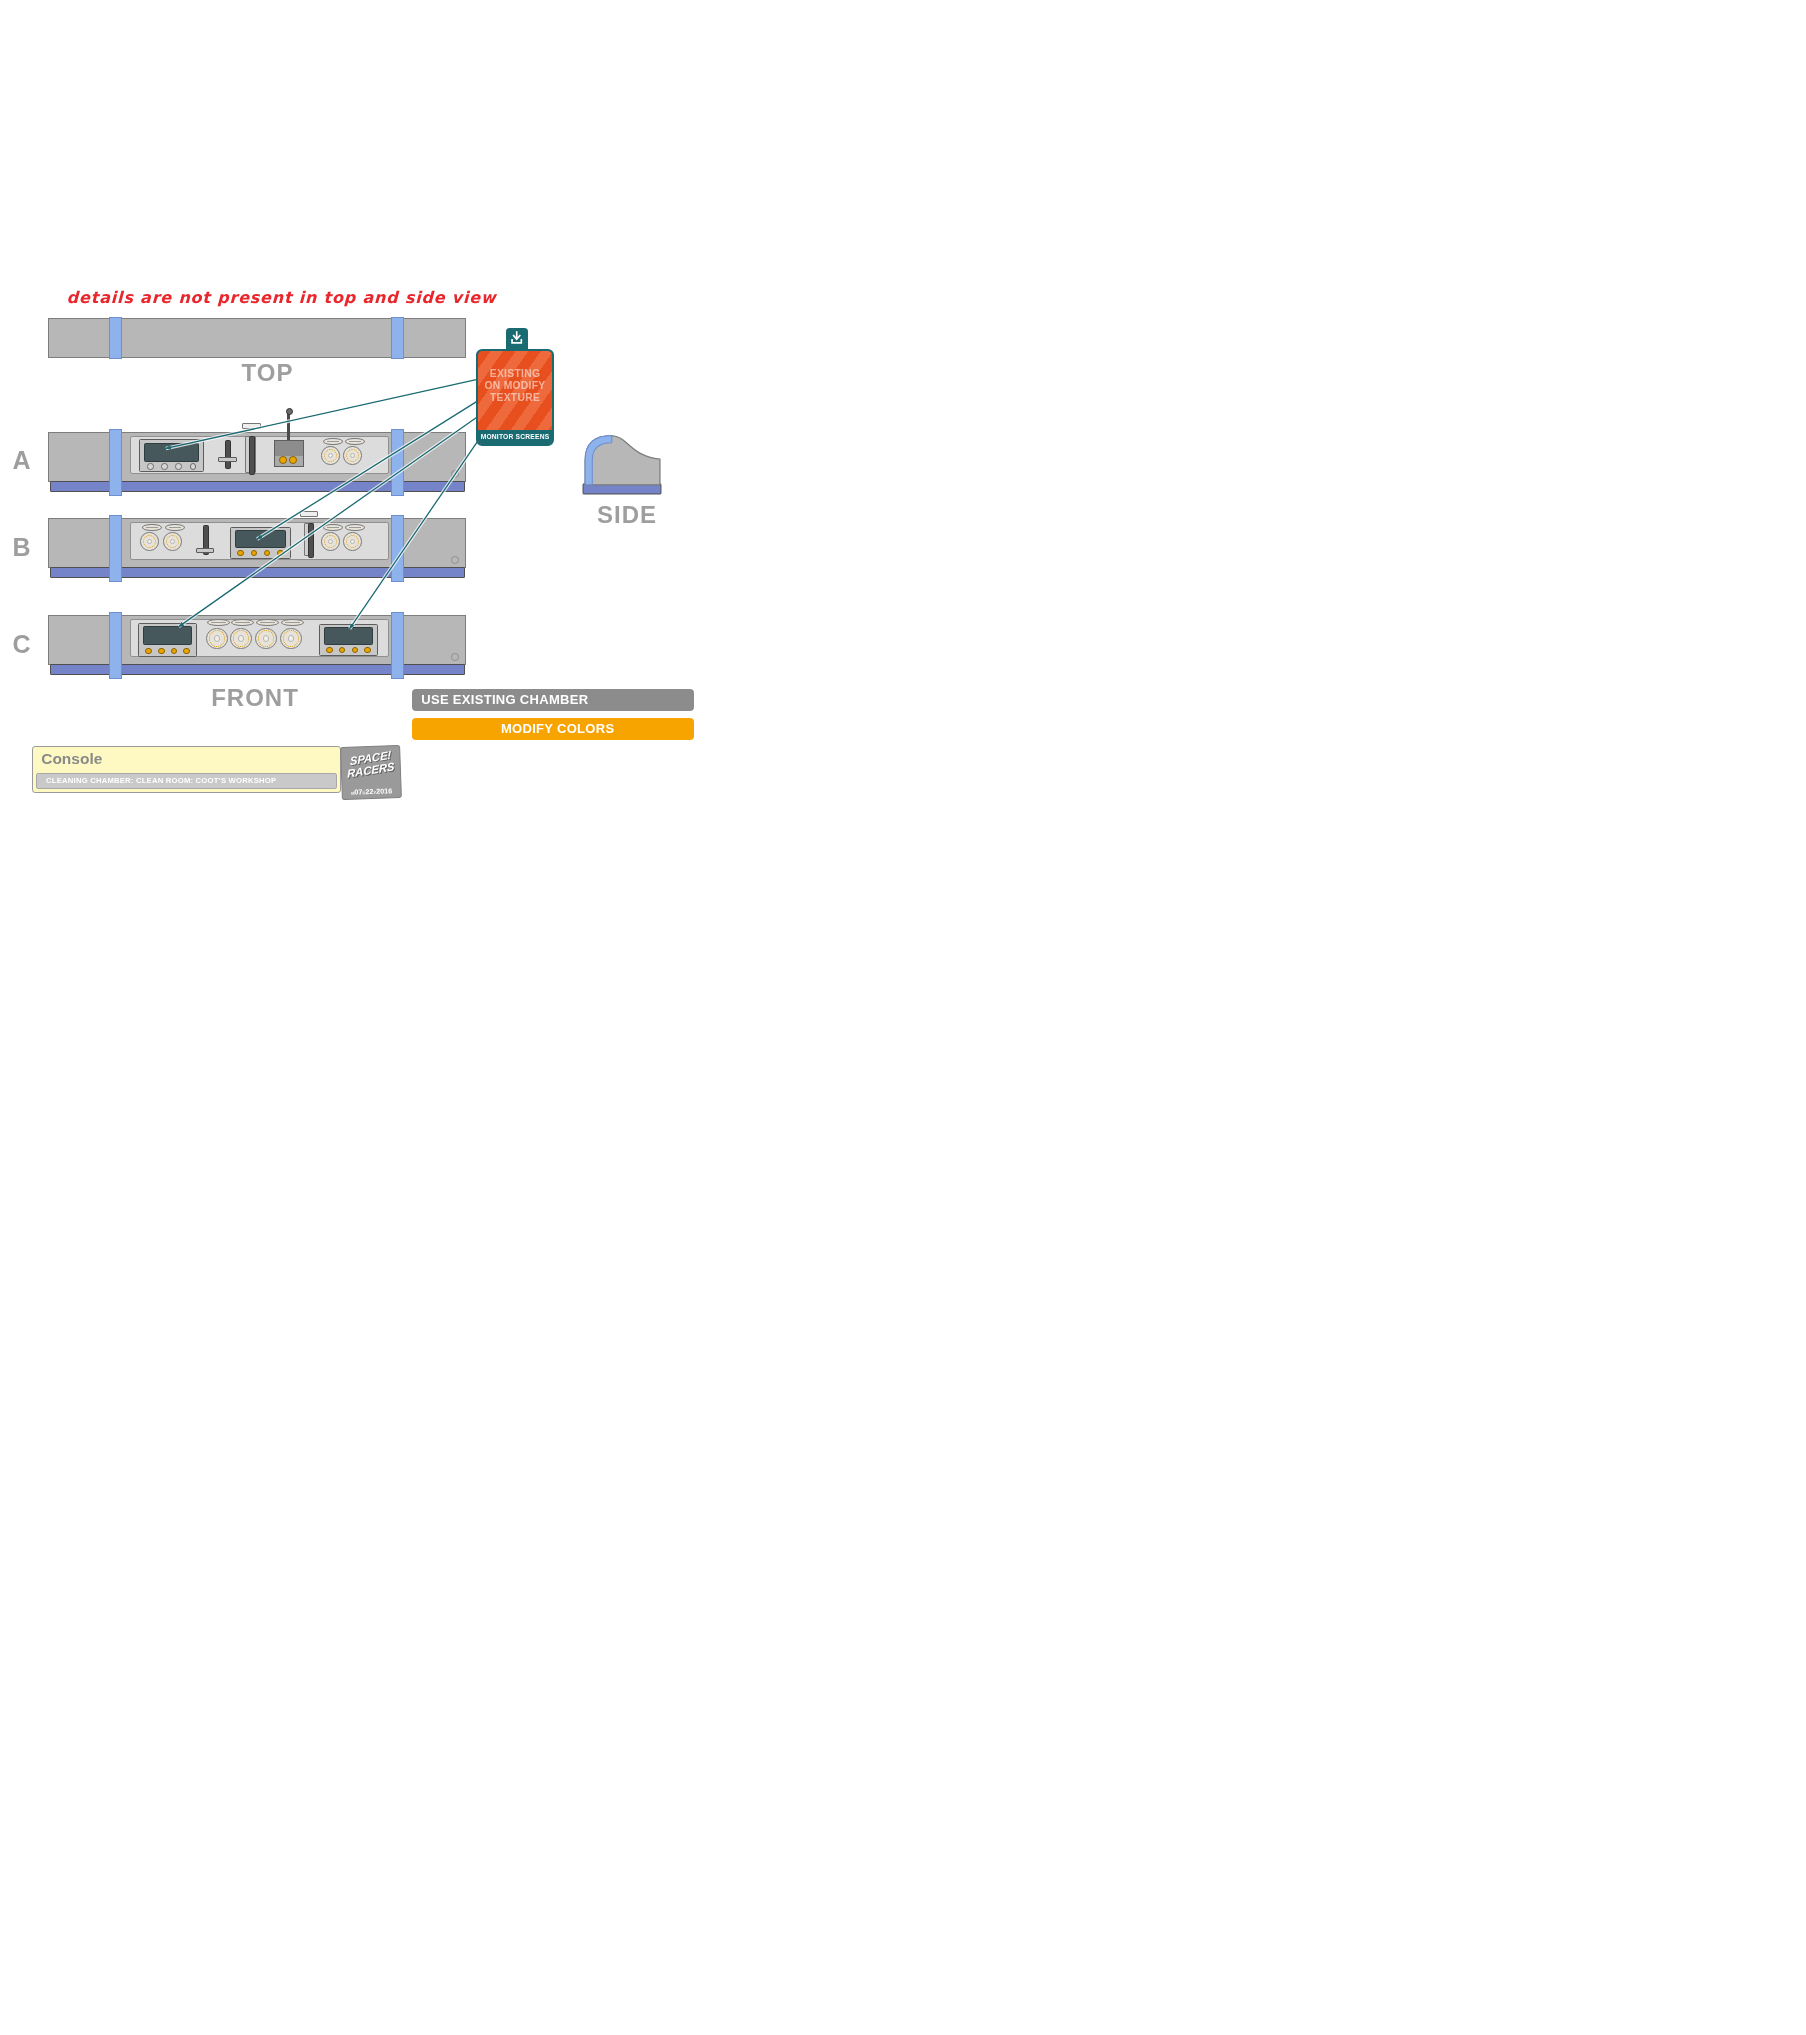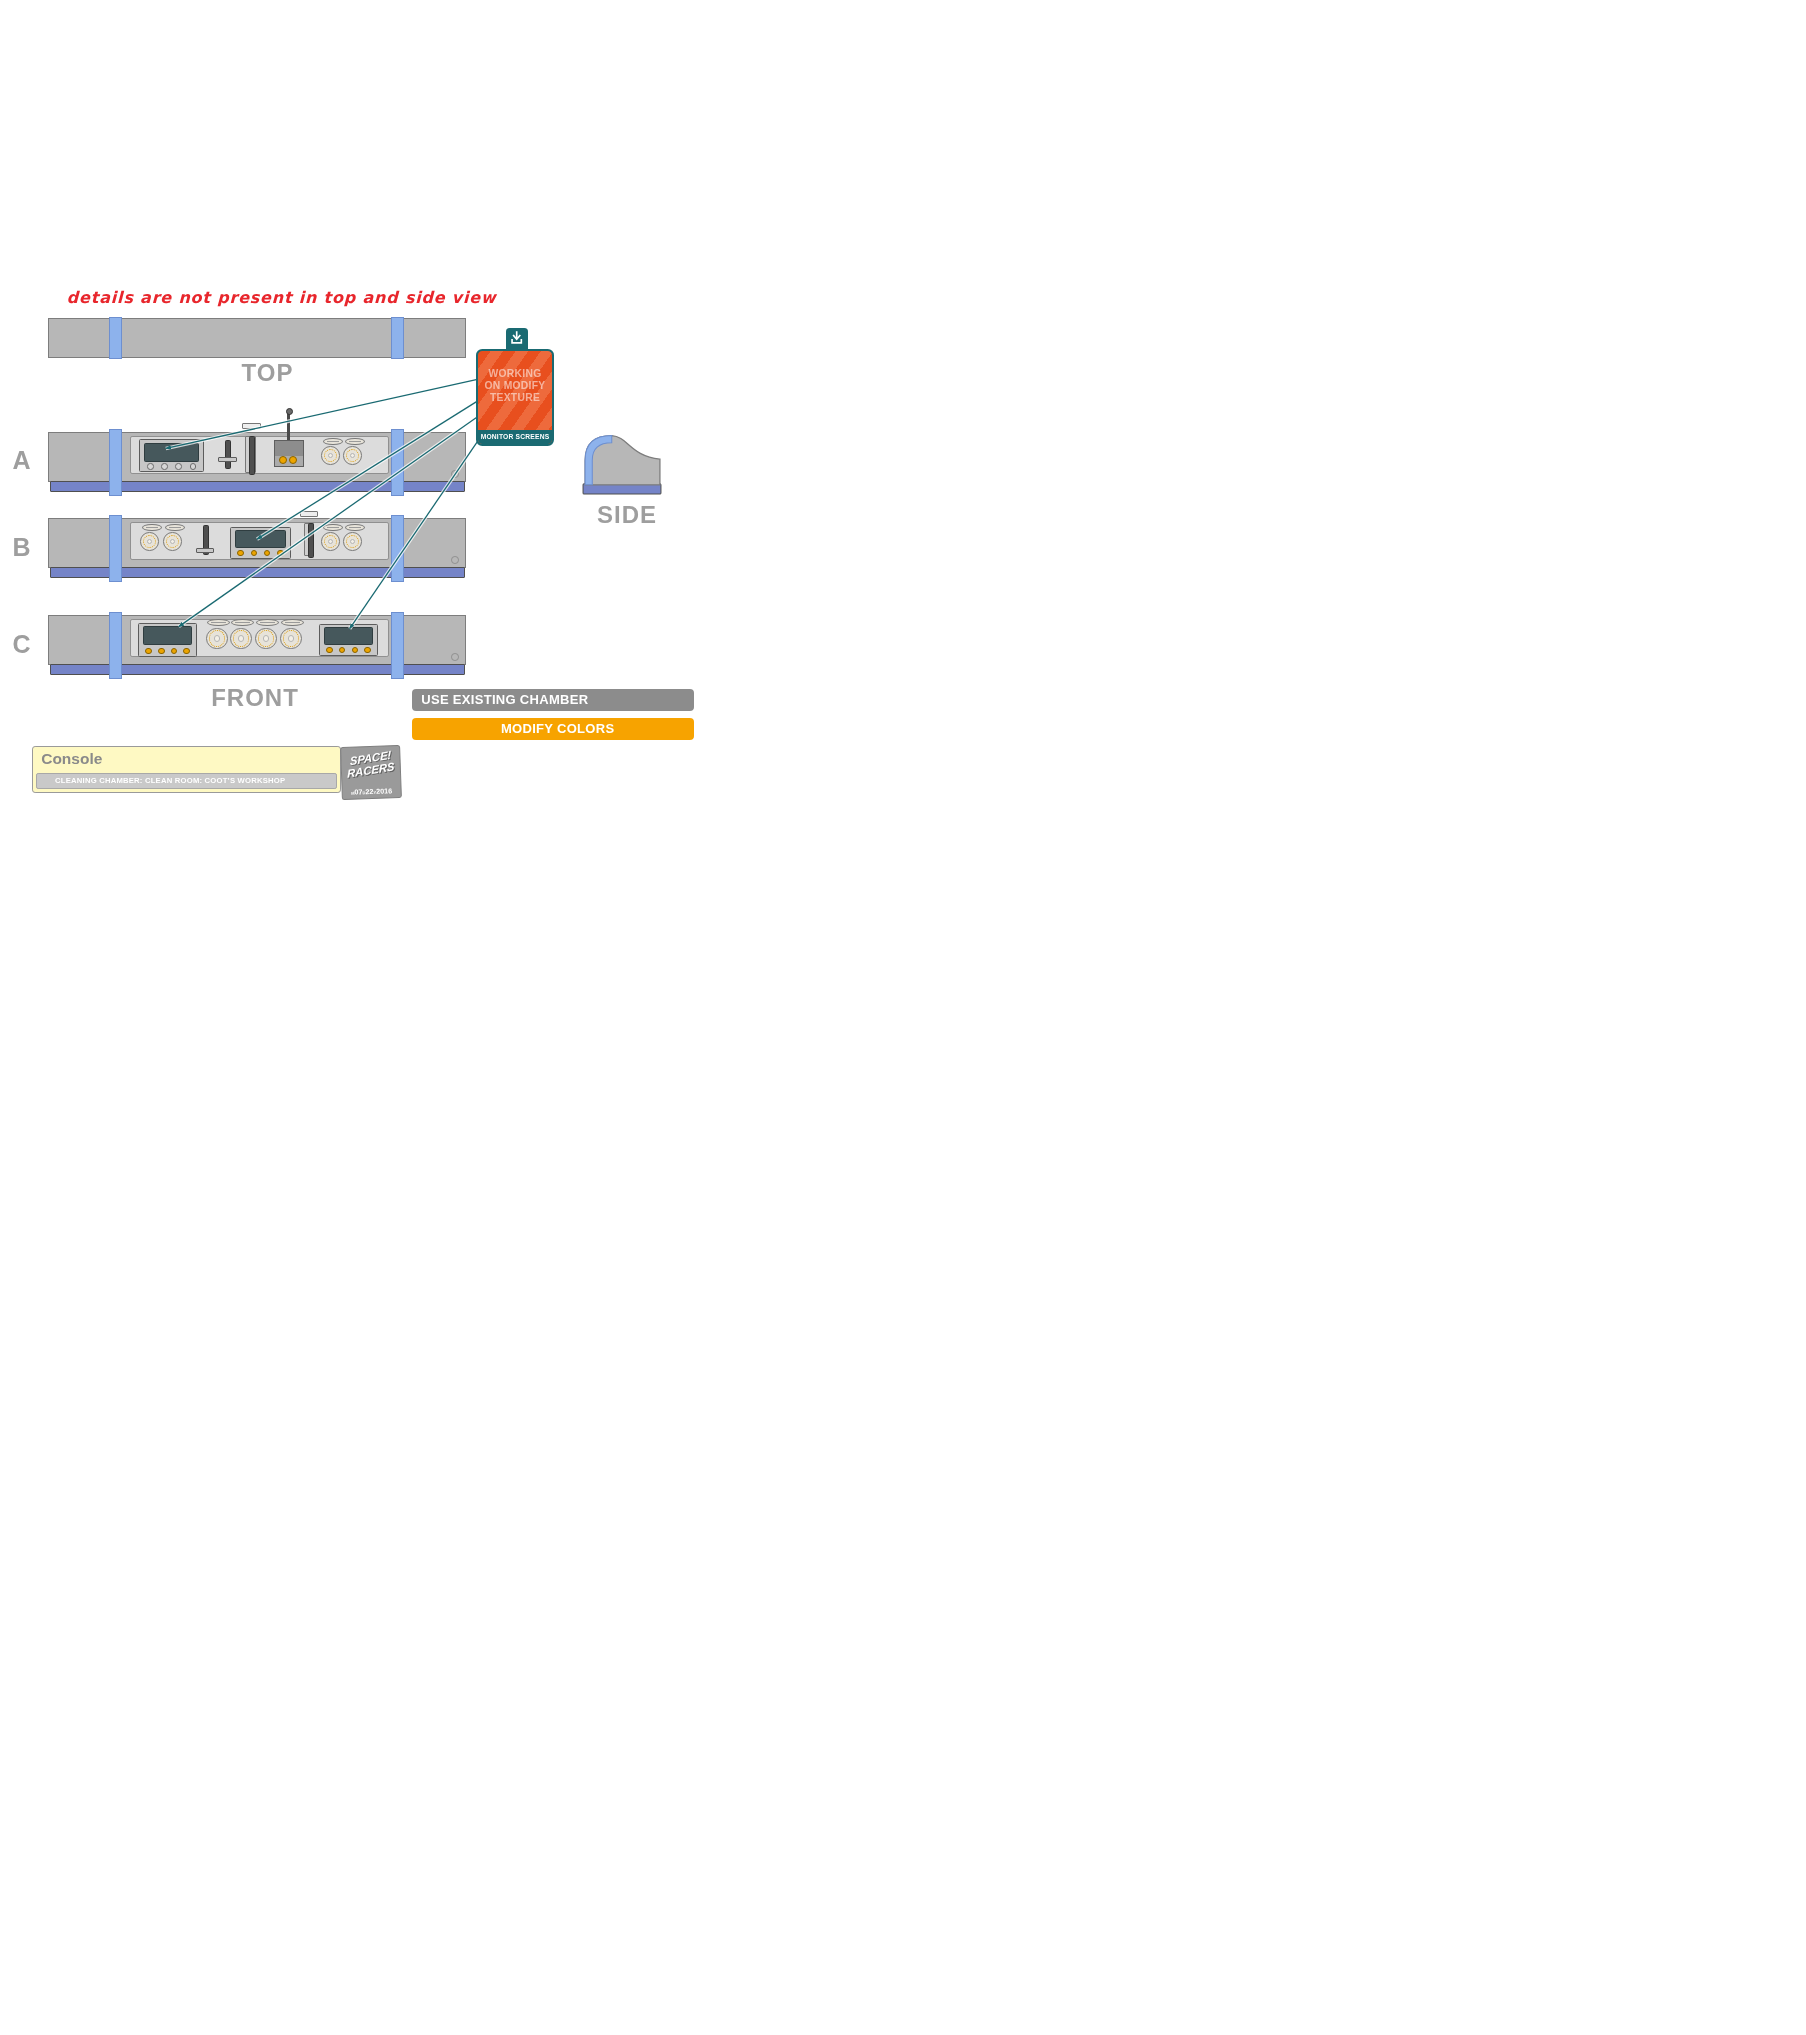--- a/index.html
+++ b/index.html
@@ -84,21 +84,21 @@
           letter-spacing:0.3px;}
   .banner.gray{top:689px;background:#8c8c8c;}
   .banner.orange{top:718px;background:#f7a300;text-align:center;}
 
   
   .tblock{position:absolute;left:32px;top:746px;width:309px;height:47px;background:#fef9c3;
           border:1.5px solid #9a9a9a;border-radius:3.1px;box-sizing:border-box;}
   .tblock-title{position:absolute;left:8.2px;top:3.1px;font-weight:bold;font-size:15.5px;color:#8a8a8a;}
   .tblock-sub{position:absolute;left:3.1px;right:3.1px;bottom:3.1px;height:15.5px;background:#c9c9c9;
               border:0.5px solid #a8a8a8;border-radius:2.1px;box-sizing:border-box;color:#ffffff;
-              font-weight:bold;font-size:7.7px;line-height:14.4px;padding-left:18px;letter-spacing:0.2px;}
+              font-weight:bold;font-size:7.7px;line-height:14.4px;padding-left:9px;letter-spacing:0.2px;}
   .logo-box{position:absolute;left:341px;top:746px;width:60px;height:53px;background:#9a9a9a;
             border:1px solid #7f7f7f;border-radius:2.6px;box-sizing:border-box;transform:rotate(-2deg);}
   .logo-mark{position:absolute;top:5.2px;left:0;right:0;text-align:center;color:#ffffff;
              font-weight:bold;font-style:italic;font-size:11.3px;line-height:12px;
              transform:rotate(-7deg) skewX(-8deg);
              text-shadow:0.5px 0.5px 0 #6e6e6e,1px 1px 0 #5a5a5a;}
   .logo-date{position:absolute;left:0;right:0;bottom:2.1px;text-align:center;color:#ffffff;
              font-weight:bold;font-size:7.2px;}
   .logo-date .u{font-size:4.1px;}
 
@@ -271,21 +271,21 @@
     <svg width="13.4" height="15.5" viewBox="0 0 26 30">
       <g stroke="#ffffff" stroke-width="3.2" fill="none" stroke-linecap="square">
         <line x1="13" y1="2" x2="13" y2="14"></line>
         <path d="M7,9 L13,16 L19,9" fill="none"></path>
         <path d="M4,17 L4,23 L22,23 L22,17" fill="none"></path>
       </g>
     </svg>
   </div>
   <div class="badge">
     <div class="badge-text">
-      <div>WORKING</div>
+      <div>EXISTING</div>
       <div>ON MODIFY</div>
       <div>TEXTURE</div>
     </div>
     <div class="badge-caption">MONITOR SCREENS</div>
   </div>
 
   <div class="banner gray">USE EXISTING CHAMBER</div>
   <div class="banner orange">MODIFY COLORS</div>
 
   <div class="tblock">

